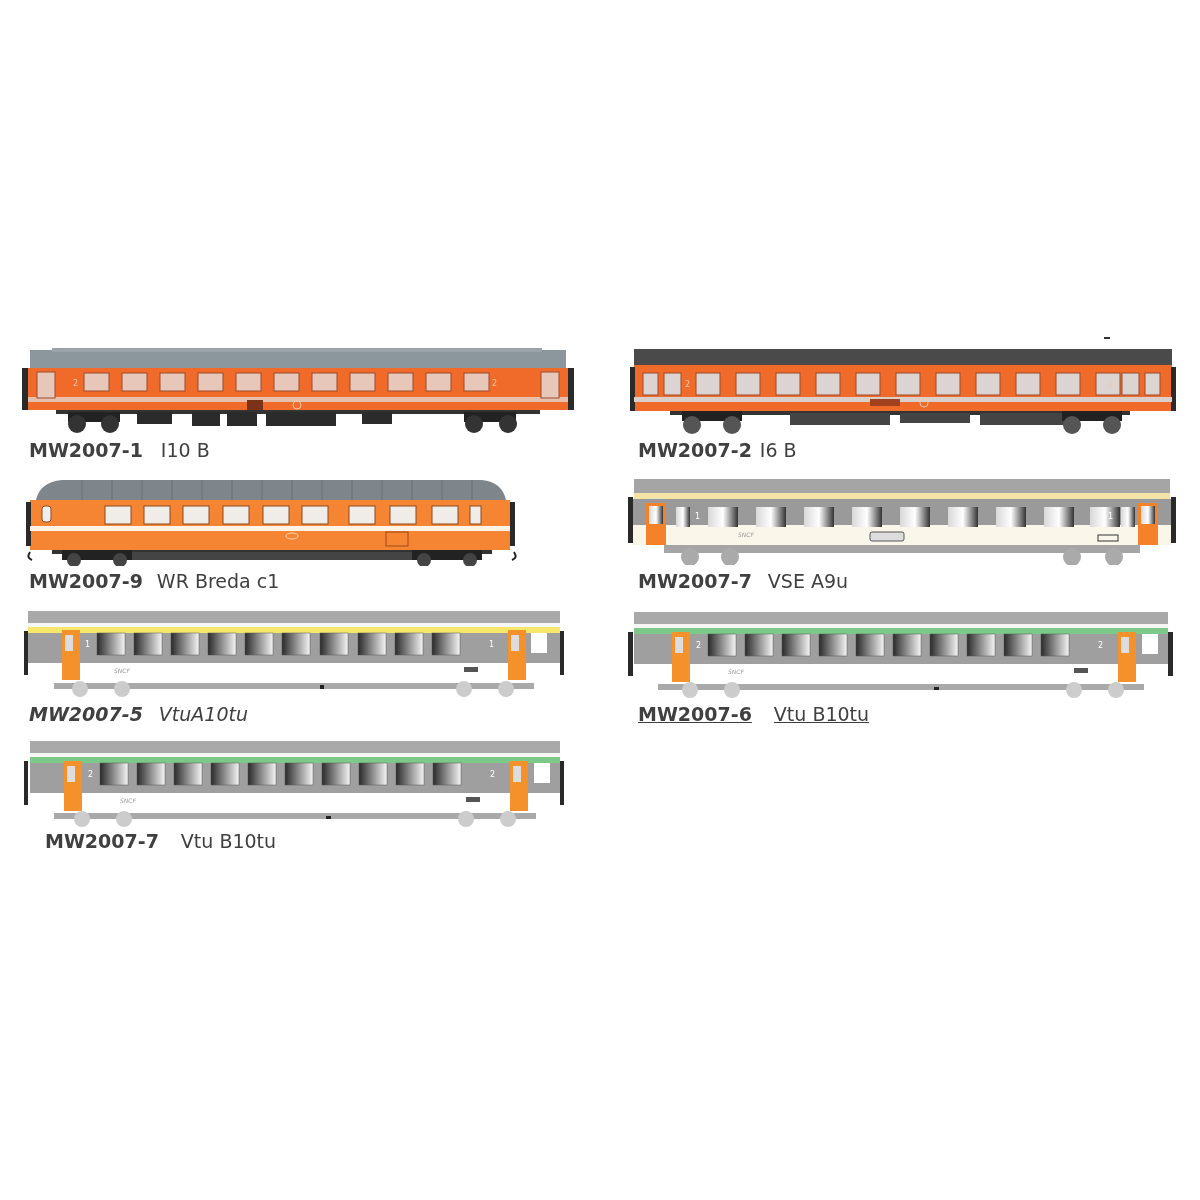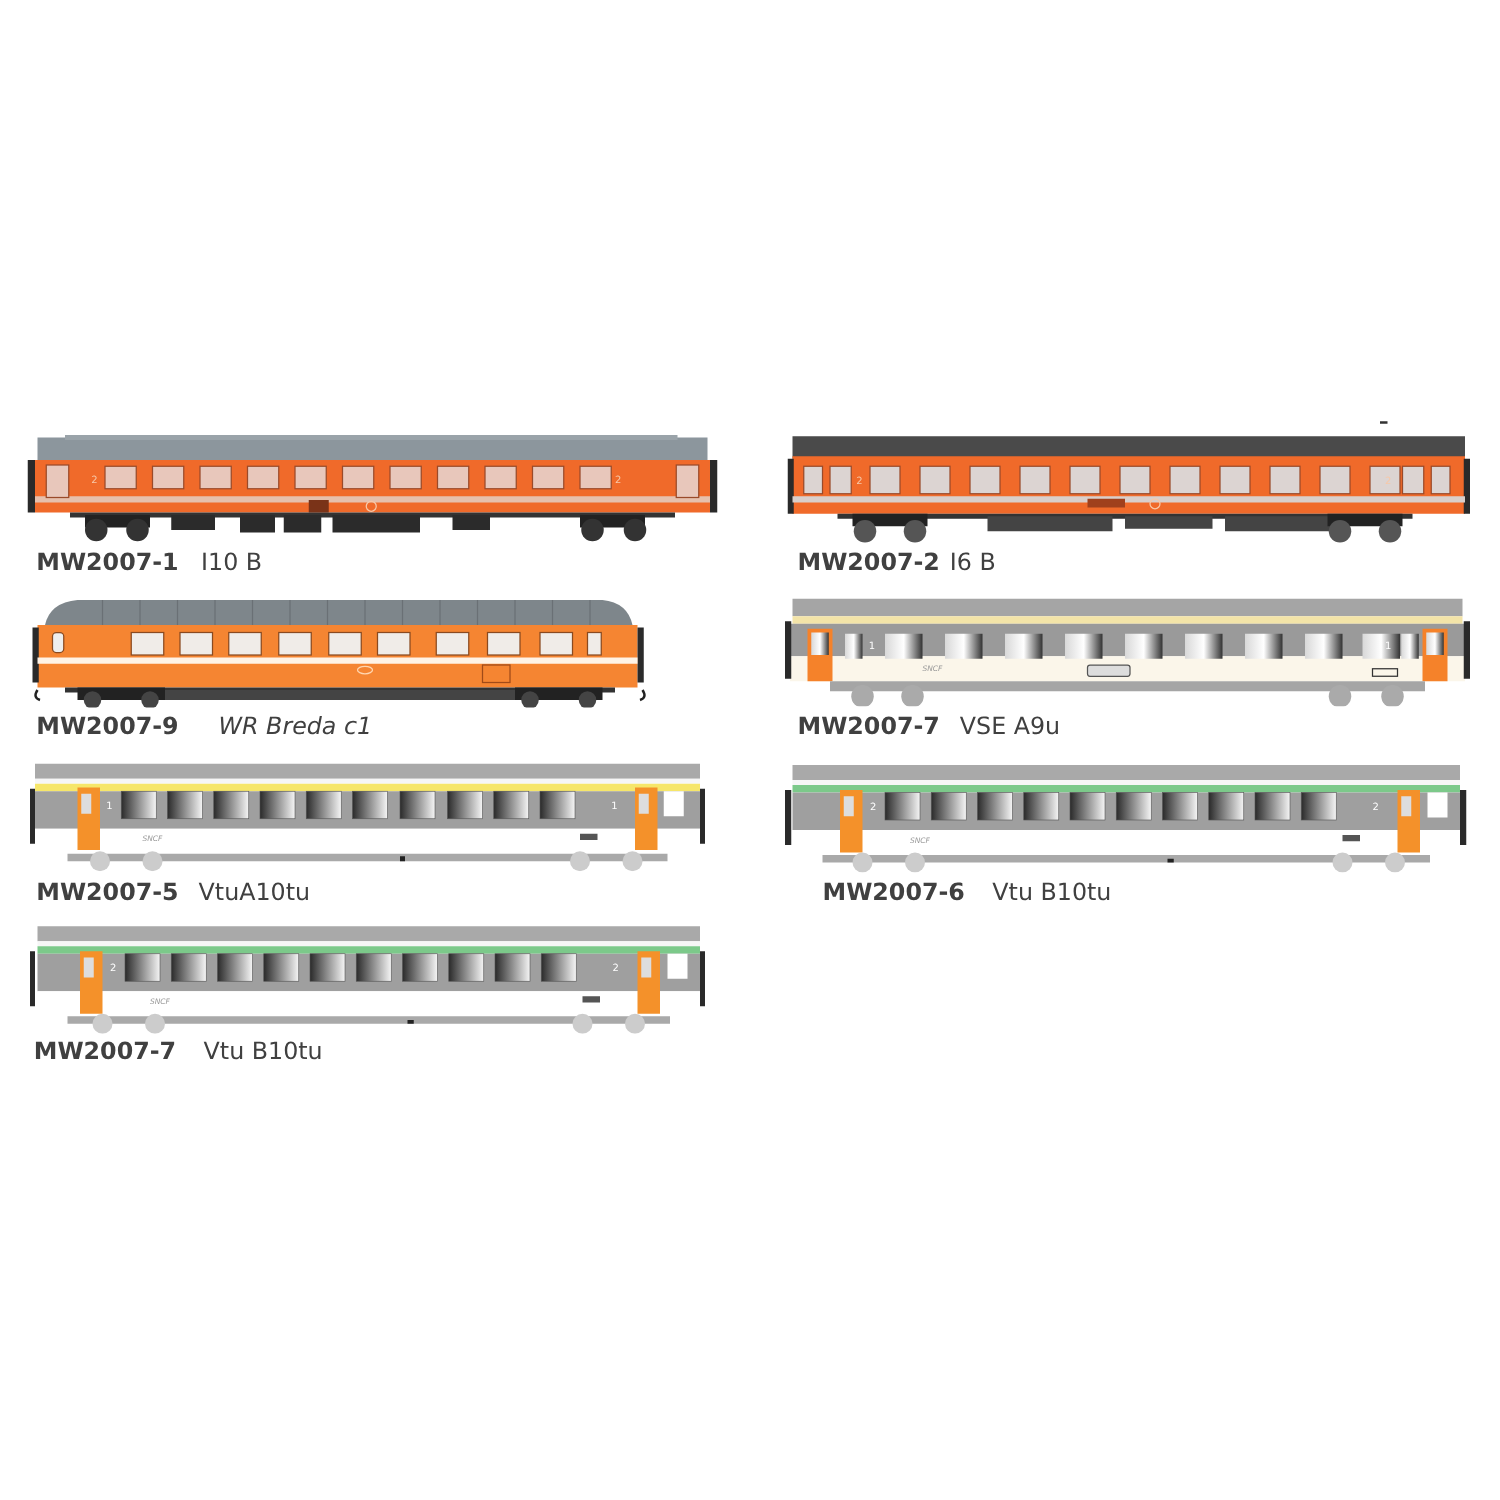--- a/index.html
+++ b/index.html
@@ -155,21 +155,21 @@
     <circle cx="52" cy="86" r="7" fill="#444"></circle>
       <circle cx="98" cy="86" r="7" fill="#444"></circle>
     <rect x="390" y="76" width="70" height="10" fill="#222"></rect>
     <circle cx="402" cy="86" r="7" fill="#444"></circle>
       <circle cx="448" cy="86" r="7" fill="#444"></circle>
     <path d="M8 78 q-4 6 2 8" stroke="#222" fill="none" stroke-width="2"></path>
     <path d="M492 78 q4 6 -2 8" stroke="#222" fill="none" stroke-width="2"></path>
   </svg>
 </div>
 <div class="label" style="left:29px;top:570px;">
-  <span class="code">MW2007-9</span><span class="type" style="margin-left:32px;font-style:italic;">WR Breda c1</span>
+  <span class="code">MW2007-9</span><span class="type" style="margin-left:14px;">WR Breda c1</span>
 </div>
 
 <div class="car" style="left:628px;top:477px;width:548px;height:88px;">
   <svg width="548" height="88" viewBox="0 0 548 88">
     <defs>
       <linearGradient id="g4" x1="0" x2="1" y1="0" y2="0">
         <stop offset="0" stop-color="#d8d8d8"></stop>
           <stop offset="0.5" stop-color="#ffffff"></stop>
           <stop offset="1" stop-color="#333"></stop>
       </linearGradient>
@@ -251,21 +251,21 @@
     <text x="90" y="64" font-size="6" fill="#999" font-style="italic" font-family="DejaVu Sans, sans-serif">SNCF</text>
     <rect x="440" y="58" width="14" height="5" fill="#555"></rect>
     <rect x="30" y="74" width="480" height="6" fill="#a9a9a9"></rect>
     <circle cx="56" cy="80" r="8" fill="#ccc"></circle>
       <circle cx="98" cy="80" r="8" fill="#ccc"></circle>
     <circle cx="440" cy="80" r="8" fill="#ccc"></circle>
       <circle cx="482" cy="80" r="8" fill="#ccc"></circle>
     <rect x="296" y="76" width="4" height="4" fill="#222"></rect>
   </svg>
 </div>
-<div class="label" style="left:29px;top:703px;">
+<div class="label" style="left:29px;top:703px;font-style:italic;">
   <span class="code">MW2007-5</span><span class="type" style="margin-left:16px;">VtuA10tu</span>
 </div>
 
 <div class="car" style="left:628px;top:610px;width:546px;height:88px;">
   <svg width="546" height="88" viewBox="0 0 546 88">
     <defs>
       <linearGradient id="g6" x1="0" x2="1" y1="0" y2="0">
         <stop offset="0" stop-color="#2a2a2a"></stop>
           <stop offset="0.55" stop-color="#9a9a9a"></stop>
           <stop offset="1" stop-color="#f5f5f5"></stop>
@@ -300,21 +300,21 @@
     <text x="100" y="64" font-size="6" fill="#999" font-style="italic" font-family="DejaVu Sans, sans-serif">SNCF</text>
     <rect x="446" y="58" width="14" height="5" fill="#555"></rect>
     <rect x="30" y="74" width="486" height="6" fill="#a9a9a9"></rect>
     <circle cx="62" cy="80" r="8" fill="#ccc"></circle>
       <circle cx="104" cy="80" r="8" fill="#ccc"></circle>
     <circle cx="446" cy="80" r="8" fill="#ccc"></circle>
       <circle cx="488" cy="80" r="8" fill="#ccc"></circle>
     <rect x="306" y="77" width="5" height="3" fill="#222"></rect>
   </svg>
 </div>
-<div class="label" style="left:658px;top:703px;">
+<div class="label" style="left:638px;top:703px;text-decoration:underline;">
   <span class="code">MW2007-6</span><span class="type" style="margin-left:22px;">Vtu B10tu</span>
 </div>
 
 <div class="car" style="left:24px;top:739px;width:542px;height:88px;">
   <svg width="542" height="88" viewBox="0 0 542 88">
     <defs>
       <linearGradient id="g7" x1="0" x2="1" y1="0" y2="0">
         <stop offset="0" stop-color="#2a2a2a"></stop>
           <stop offset="0.55" stop-color="#9a9a9a"></stop>
           <stop offset="1" stop-color="#f5f5f5"></stop>
@@ -349,15 +349,15 @@
     <text x="96" y="64" font-size="6" fill="#999" font-style="italic" font-family="DejaVu Sans, sans-serif">SNCF</text>
     <rect x="442" y="58" width="14" height="5" fill="#555"></rect>
     <rect x="30" y="74" width="482" height="6" fill="#a9a9a9"></rect>
     <circle cx="58" cy="80" r="8" fill="#ccc"></circle>
       <circle cx="100" cy="80" r="8" fill="#ccc"></circle>
     <circle cx="442" cy="80" r="8" fill="#ccc"></circle>
       <circle cx="484" cy="80" r="8" fill="#ccc"></circle>
     <rect x="302" y="77" width="5" height="3" fill="#222"></rect>
   </svg>
 </div>
-<div class="label" style="left:27px;top:830px;">
+<div class="label" style="left:45px;top:830px;">
   <span class="code">MW2007-7</span><span class="type" style="margin-left:22px;">Vtu B10tu</span>
 </div>
 
 </body></html>

